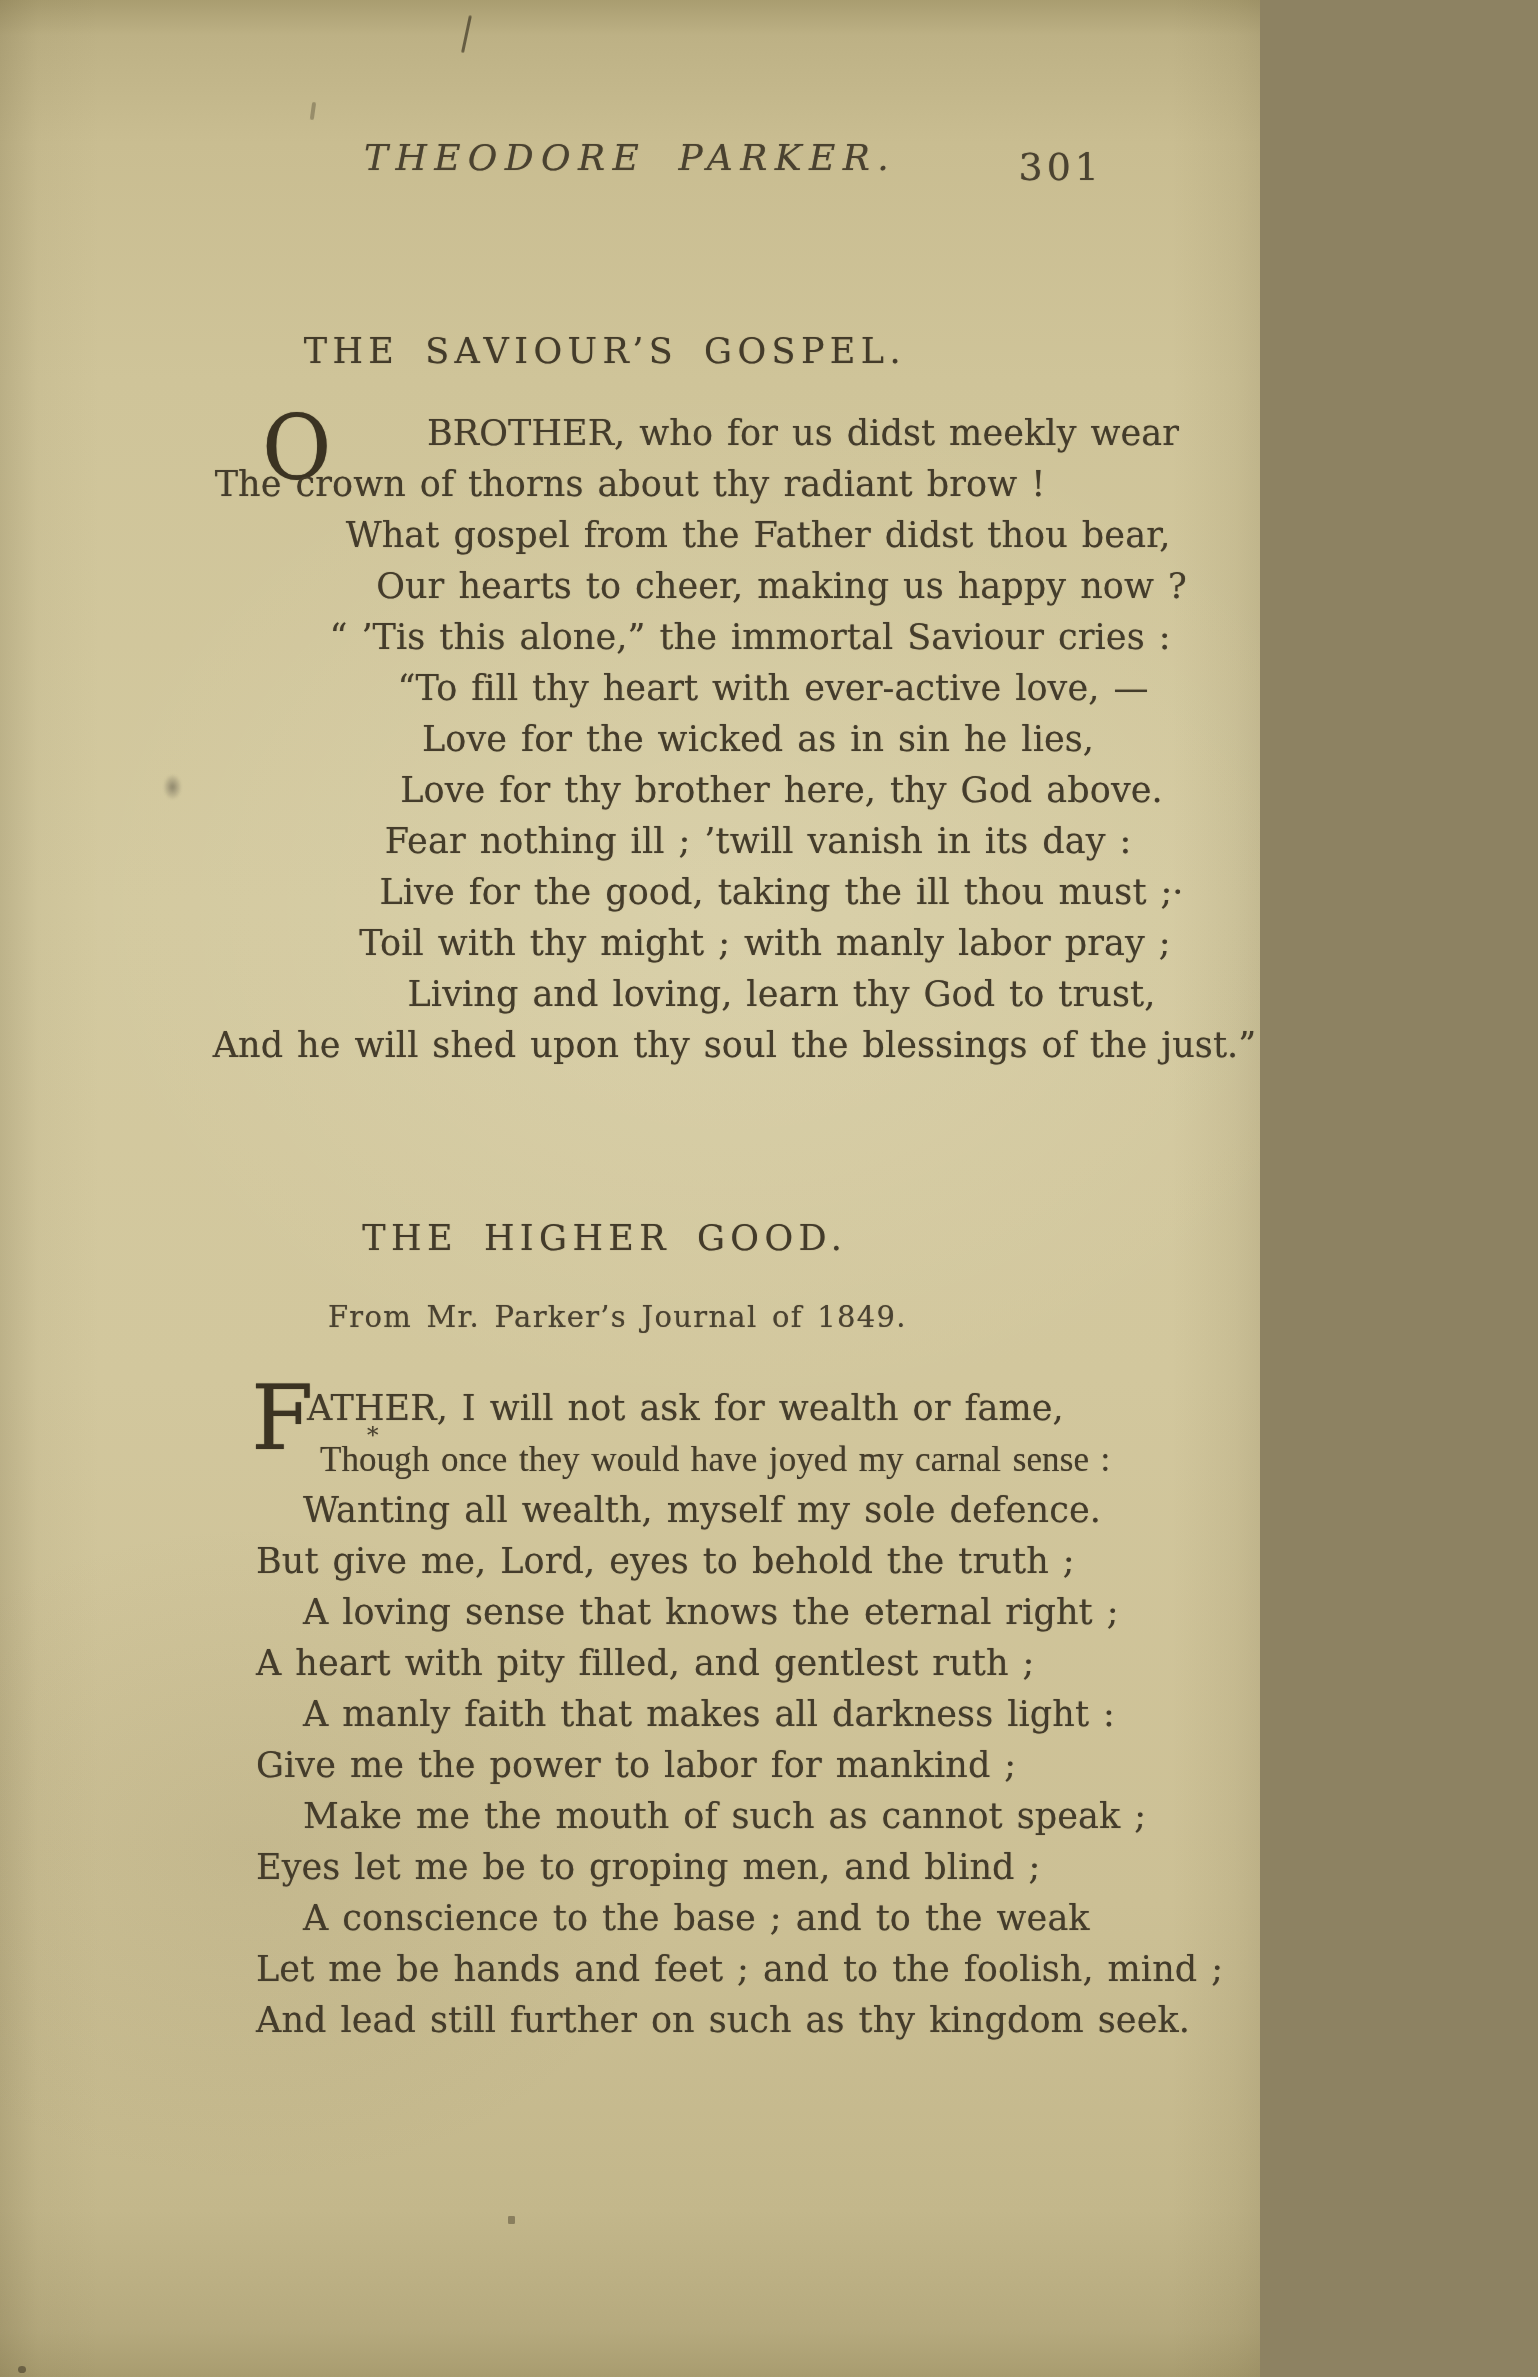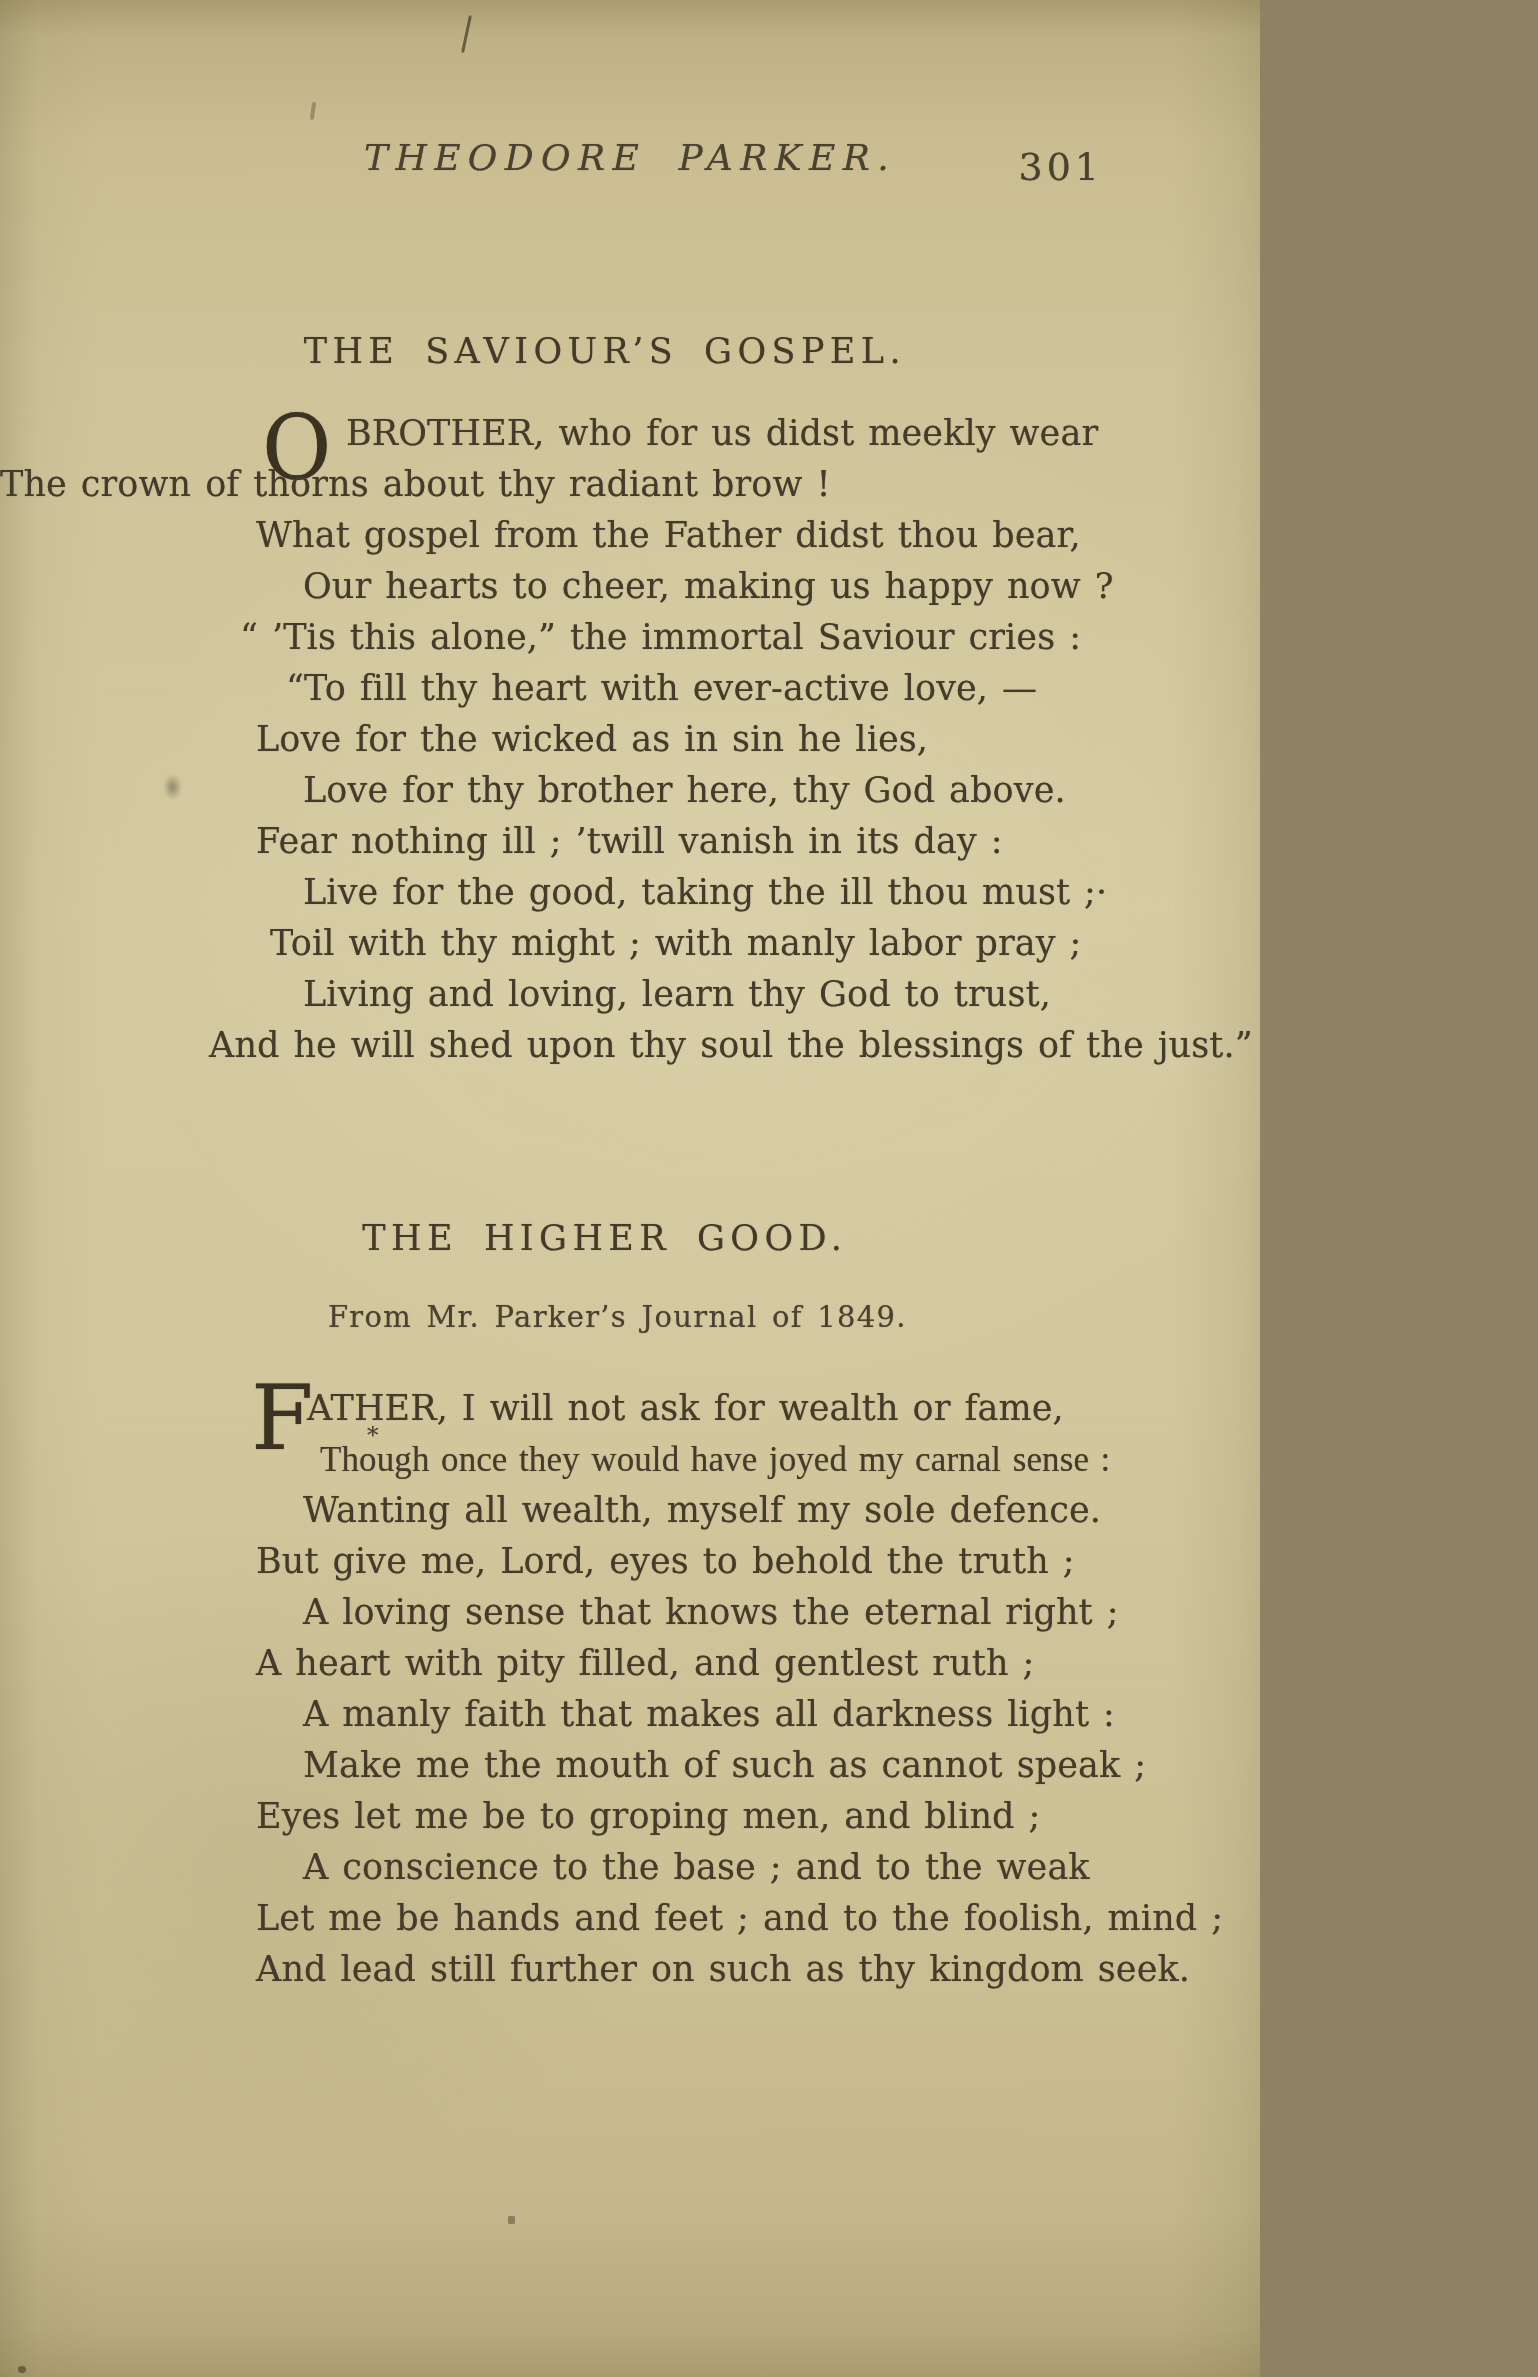--- a/index.html
+++ b/index.html
@@ -37,21 +37,21 @@
   .t1{ top:334px; }
   .t2{ top:1221px; }
   .poem-subtitle{
     position:absolute; left:49%; transform:translateX(-50%);
     top:1303px; font-size:29px; line-height:1; letter-spacing:1.3px;
     word-spacing:4px; white-space:nowrap; color:#4a4231;
   }
 
   
   .poem{ position:absolute; left:0; right:0; }
-  .poem1{ top:408px; }
+  .poem1{ top:408px;text-align:center; }
   .poem2{ top:1383px; }
   .line{
     font-size:35px; line-height:51px; letter-spacing:0.1px; word-spacing:2.7px;
     white-space:nowrap;
   }
   
   .pl-flush  { padding-left:256px; }
   .pl-ind    { padding-left:303px; }
   .pl-drop1a { padding-left:346px; }  
   .pl-drop1b { }  
@@ -135,20 +135,21 @@
     <span class="footnote-mark">*</span>
 
     <div class="poem poem2 ink">
       <div class="line pl-drop2a">ATHER, I will not ask for wealth or fame,</div>
       <div class="line pl-drop2b">Though once they would have joyed my carnal sense :</div>
       <div class="line pl-ind">Wanting all wealth, myself my sole defence.</div>
       <div class="line pl-flush">But give me, Lord, eyes to behold the truth ;</div>
       <div class="line pl-ind">A loving sense that knows the eternal right ;</div>
       <div class="line pl-flush">A heart with pity filled, and gentlest ruth ;</div>
       <div class="line pl-ind">A manly faith that makes all darkness light :</div>
+      <div class="line pl-flush">Give me the power to labor for mankind ;</div>
       <div class="line pl-ind">Make me the mouth of such as cannot speak ;</div>
       <div class="line pl-flush">Eyes let me be to groping men, and blind ;</div>
       <div class="line pl-ind">A conscience to the base ; and to the weak</div>
       <div class="line pl-flush">Let me be hands and feet ; and to the foolish, mind ;</div>
       <div class="line pl-flush">And lead still further on such as thy kingdom seek.</div>
     </div>
   </section>
 
 </div>
 

